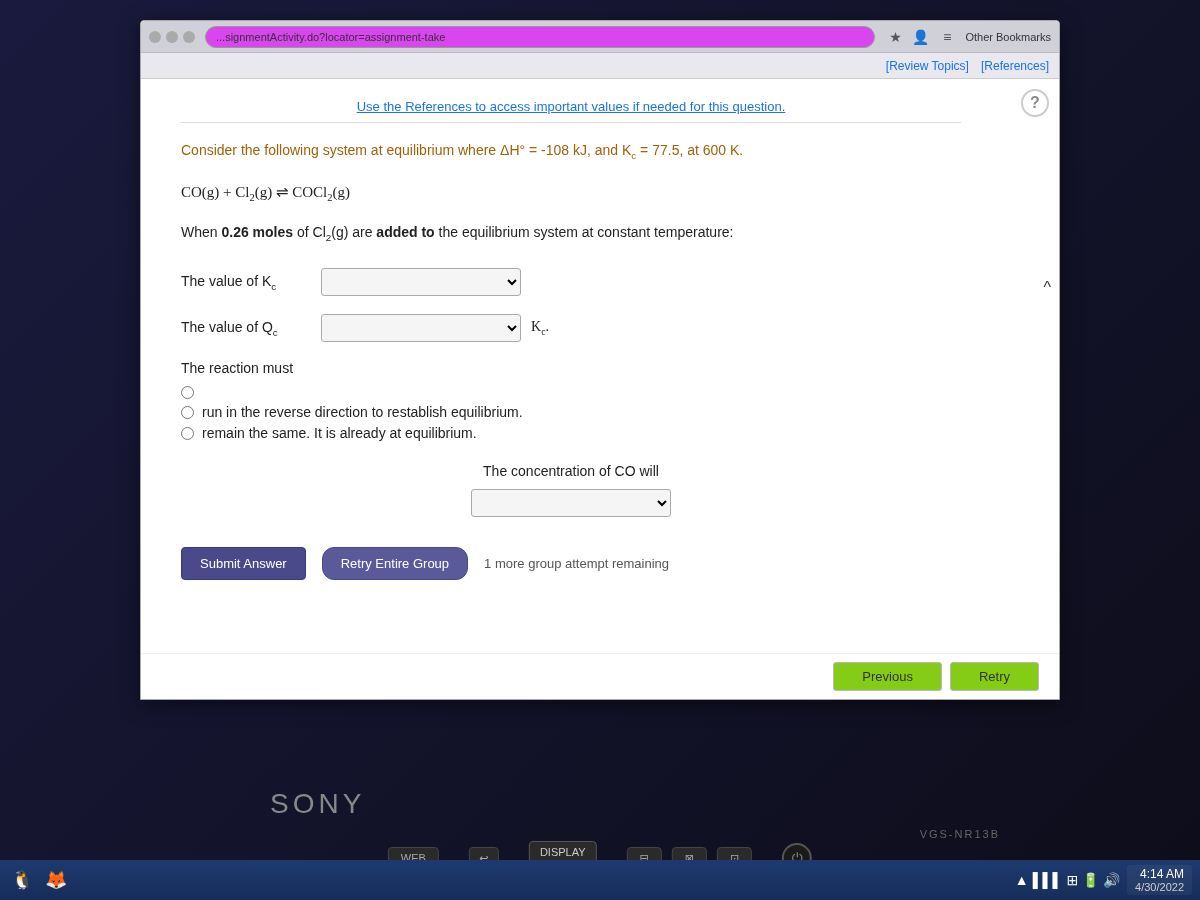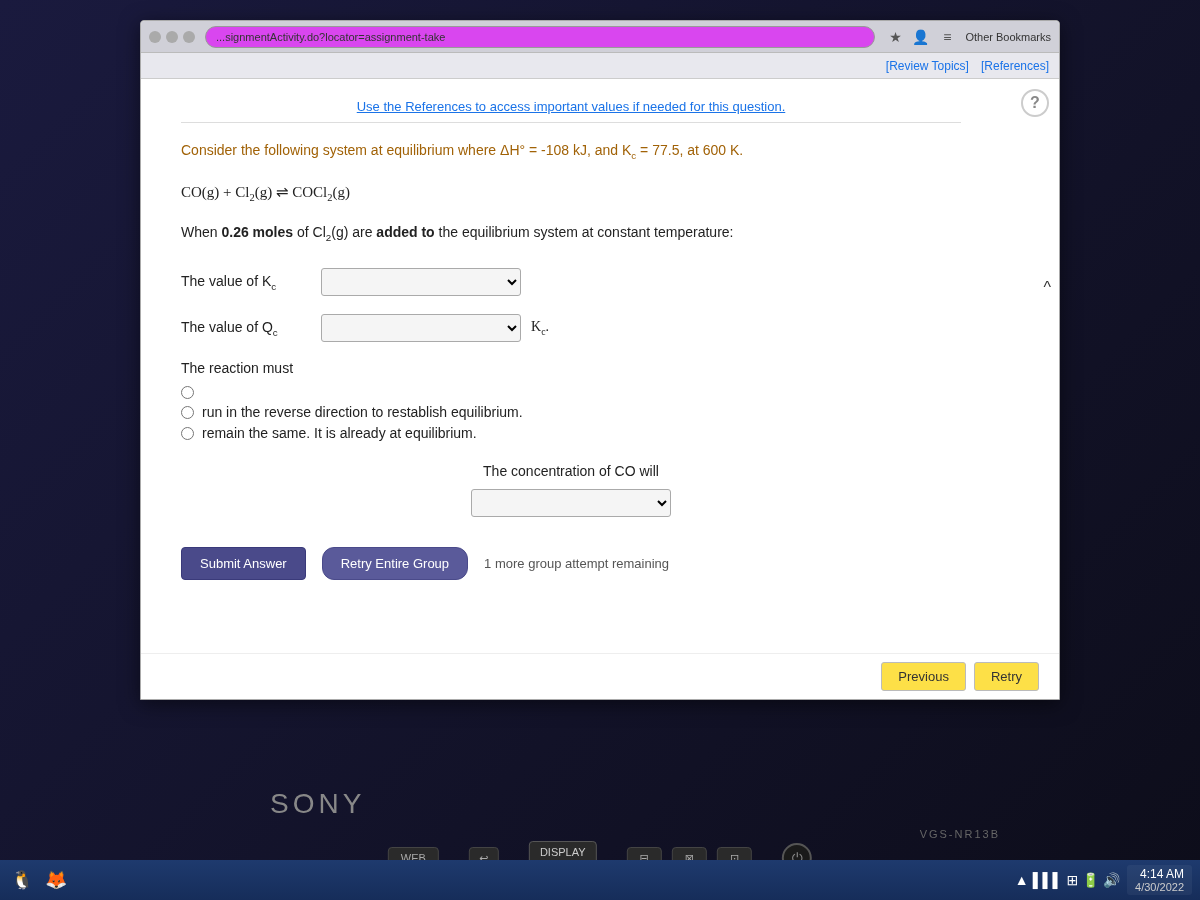--- a/index.html
+++ b/index.html
@@ -283,23 +283,23 @@
       cursor: pointer;
       text-align: center;
     }
 
     .attempts-text {
       font-size: 13px;
       color: #555;
     }
 
     .nav-btn {
-      background: #fde047;
+      background: #84cc16;
       border: 1px solid #bbb;
-      padding: 6px 16px;
+      padding: 6px 28px;
       font-size: 13px;
       border-radius: 3px;
       cursor: pointer;
       color: #333;
     }
 
     
     .taskbar {
       position: absolute;
       bottom: 0;

